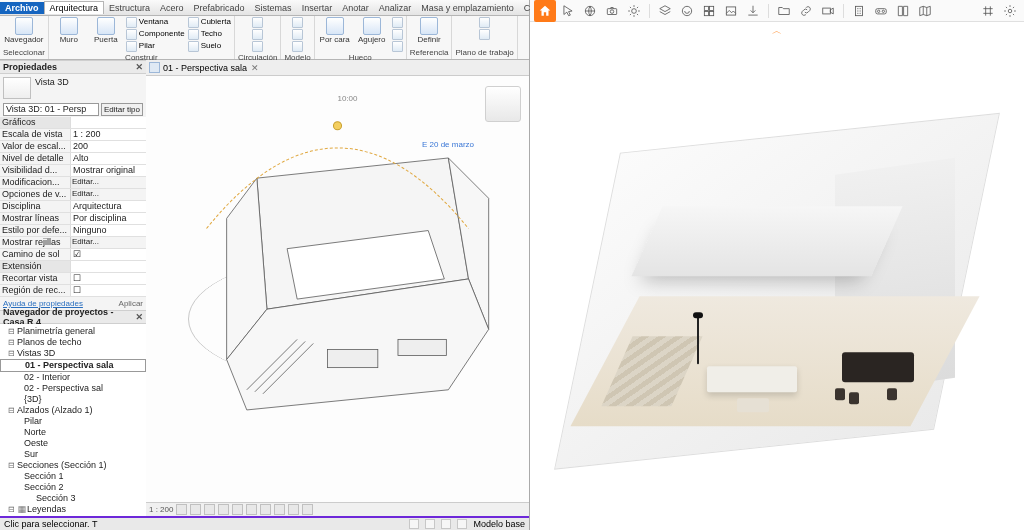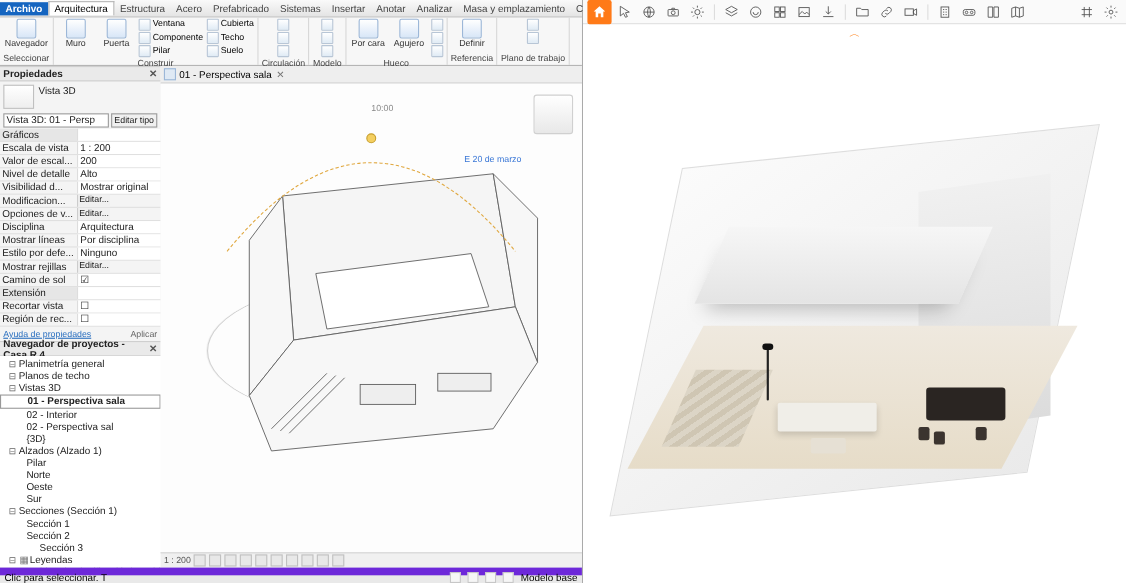--- a/index.html
+++ b/index.html
@@ -67,21 +67,21 @@
 .canvas svg { position:absolute; inset:0; width:100%; height:100%; }
 .sunlabel { position:absolute; top:18px; left:50%; font-size:8px; color:#888; }
 .viewcube { position:absolute; top:10px; right:8px; width:36px; height:36px; border:1px solid #d0d0d0; background:linear-gradient(#fff,#e8e8e8); border-radius:3px; }
 .eastlabel { position:absolute; top:64px; right:55px; font-size:8px; color:#3a77d6; }
 .sunpath-ring { position:absolute; left:50%; top:50%; width:300px; height:300px; border:1px solid #c8c8c8; border-radius:50%; transform:translate(-50%,-40%) rotateX(65deg); }
 
 .viewbar { height:14px; background:#f0f0f0; border-top:1px solid #ccc; display:flex; align-items:center; gap:3px; padding:0 3px; font-size:8px; color:#555; }
 .vic { width:11px; height:11px; background:#e8e8e8; border:1px solid #c0c0c0; }
 
 
-.status { height:14px; background:#e9e9e9; border-top:7px solid #6d28d9; display:flex; align-items:flex-end; font-size:9px; padding:0 4px; gap:6px; }
+.status { height:14px; background:#e9e9e9; border-top:2px solid #6d28d9; display:flex; align-items:center; font-size:9px; padding:0 4px; gap:6px; }
 .status .sic2 { width:10px; height:10px; background:#f6f6f6; border:1px solid #c7c7c7; }
 
 
 .rtoolbar { height:22px; background:#fafafa; border-bottom:1px solid #e0e0e0; display:flex; align-items:center; gap:2px; padding:0 4px; }
 .rhome { width:22px; height:22px; background:#ff7a18; border-radius:2px; display:flex; align-items:center; justify-content:center; }
 .rhome svg { width:14px; height:14px; fill:#fff; }
 .rbtn { width:20px; height:18px; display:flex; align-items:center; justify-content:center; color:#555; }
 .rbtn svg { width:14px; height:14px; stroke:#555; stroke-width:1.4; fill:none; }
 .rsep { width:1px; height:14px; background:#ddd; margin:0 3px; }
 .collapse-arrow { width:18px; height:14px; display:flex; align-items:center; justify-content:center; margin:2px auto; color:#ff8a2a; }

